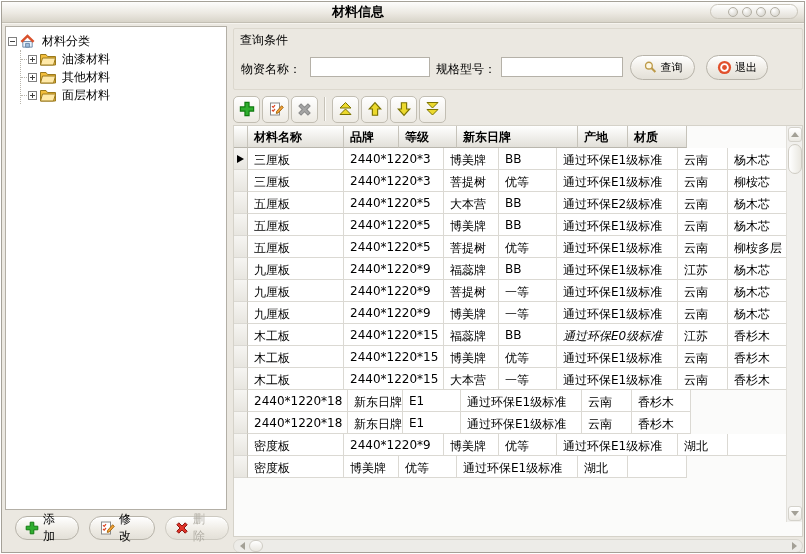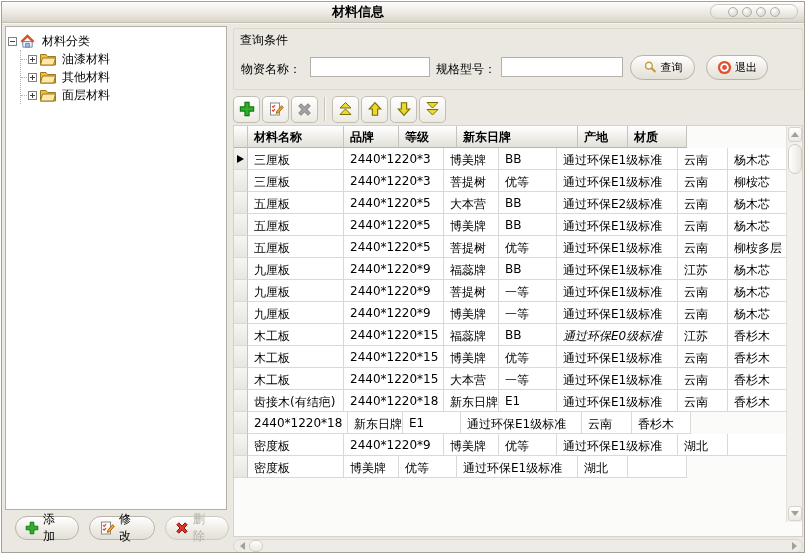--- a/index.html
+++ b/index.html
@@ -387,21 +387,20 @@
           <div class="grid-cell" style="width:96px;flex:0 0 96px;">木工板</div>
           <div class="grid-cell" style="width:100px;flex:0 0 100px;">2440*1220*15</div>
           <div class="grid-cell" style="width:55px;flex:0 0 55px;">大本营</div>
           <div class="grid-cell" style="width:58px;flex:0 0 58px;">一等</div>
           <div class="grid-cell" style="width:121px;flex:0 0 121px;">通过环保E1级标准</div>
           <div class="grid-cell" style="width:50px;flex:0 0 50px;">云南</div>
           <div class="grid-cell" style="width:59px;flex:0 0 59px;">香杉木</div>
         </div>
         <div class="grid-row">
           <div class="grid-cell sel" style="width:14px;flex:0 0 14px;"></div>
-          <div class="grid-cell" style="width:96px;flex:0 0 96px;">齿接木(有结疤)</div>
           <div class="grid-cell" style="width:100px;flex:0 0 100px;">2440*1220*18</div>
           <div class="grid-cell" style="width:55px;flex:0 0 55px;">新东日牌</div>
           <div class="grid-cell" style="width:58px;flex:0 0 58px;">E1</div>
           <div class="grid-cell" style="width:121px;flex:0 0 121px;">通过环保E1级标准</div>
           <div class="grid-cell" style="width:50px;flex:0 0 50px;">云南</div>
           <div class="grid-cell" style="width:59px;flex:0 0 59px;">香杉木</div>
         </div>
         <div class="grid-row">
           <div class="grid-cell sel" style="width:14px;flex:0 0 14px;"></div>
           <div class="grid-cell" style="width:100px;flex:0 0 100px;">2440*1220*18</div>

